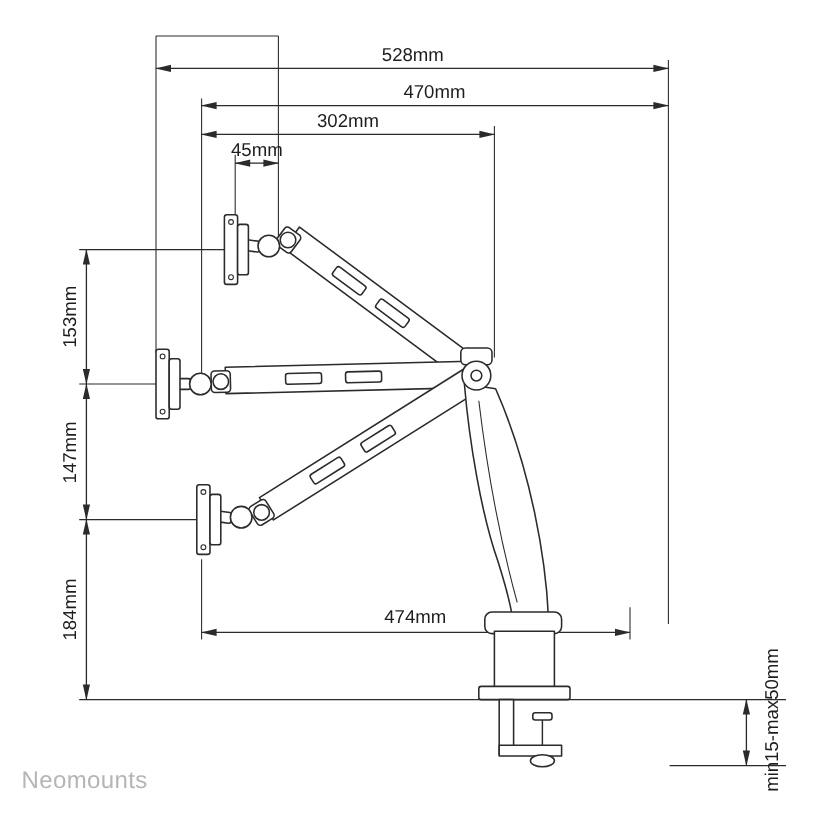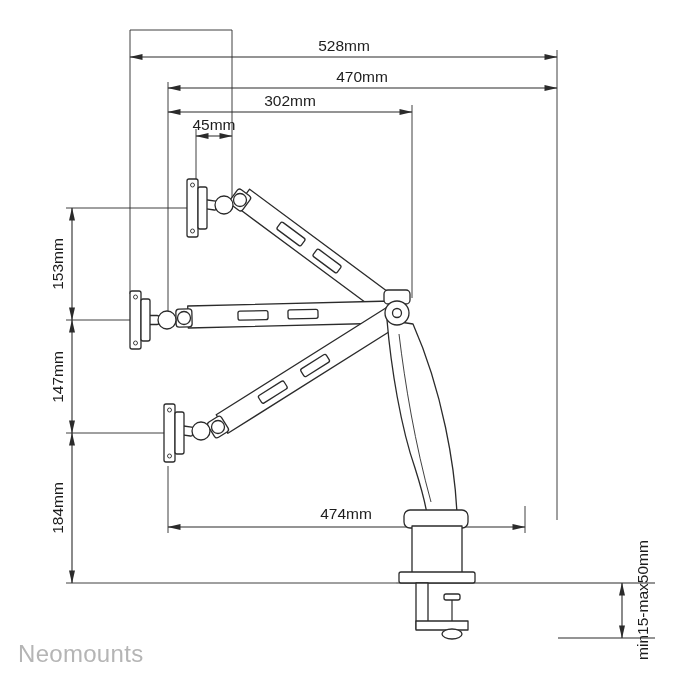--- a/index.html
+++ b/index.html
@@ -5,21 +5,21 @@
   * { margin:0; padding:0; box-sizing:border-box; }
   html,body { width:700px; height:700px; background:#ffffff; font-family:"Liberation Sans", sans-serif; }
   .stage { position:relative; width:700px; height:700px; background:#ffffff; overflow:hidden;border-radius:30px; }
   svg { position:absolute; left:0; top:0; }
   .thin  { stroke:#2b2b2b; stroke-width:0.9; fill:none; }
   .ln    { stroke:#2b2b2b; stroke-width:1.2; fill:none; }
   .dimln { stroke:#2b2b2b; stroke-width:1.1; fill:none; }
   .part  { stroke:#2b2b2b; stroke-width:1.3; fill:#ffffff; stroke-linejoin:round; }
   .hole  { stroke:#2b2b2b; stroke-width:0.9; fill:#ffffff; }
   .dimtext { font-size:15.5px; fill:#1d1d1d; }
-  .brand { position:absolute; left:18px; top:640px; font-size:24px; color:#b5b5b5; letter-spacing:0.3px; }
+  .brand { position:absolute; left:18px; top:640px; font-size:20px; color:#b5b5b5; letter-spacing:0.3px; }
 </style>
 </head>
 <body>
 
 <div class="stage">
   <svg width="700" height="700" viewBox="0 0 700 700">
     <defs>
       <marker id="arr" markerUnits="userSpaceOnUse" markerWidth="14" markerHeight="8" refX="13" refY="4" orient="auto-start-reverse">
         <path d="M0.5,1 L13.5,4 L0.5,7 Z" fill="#2b2b2b"></path>
       </marker>

